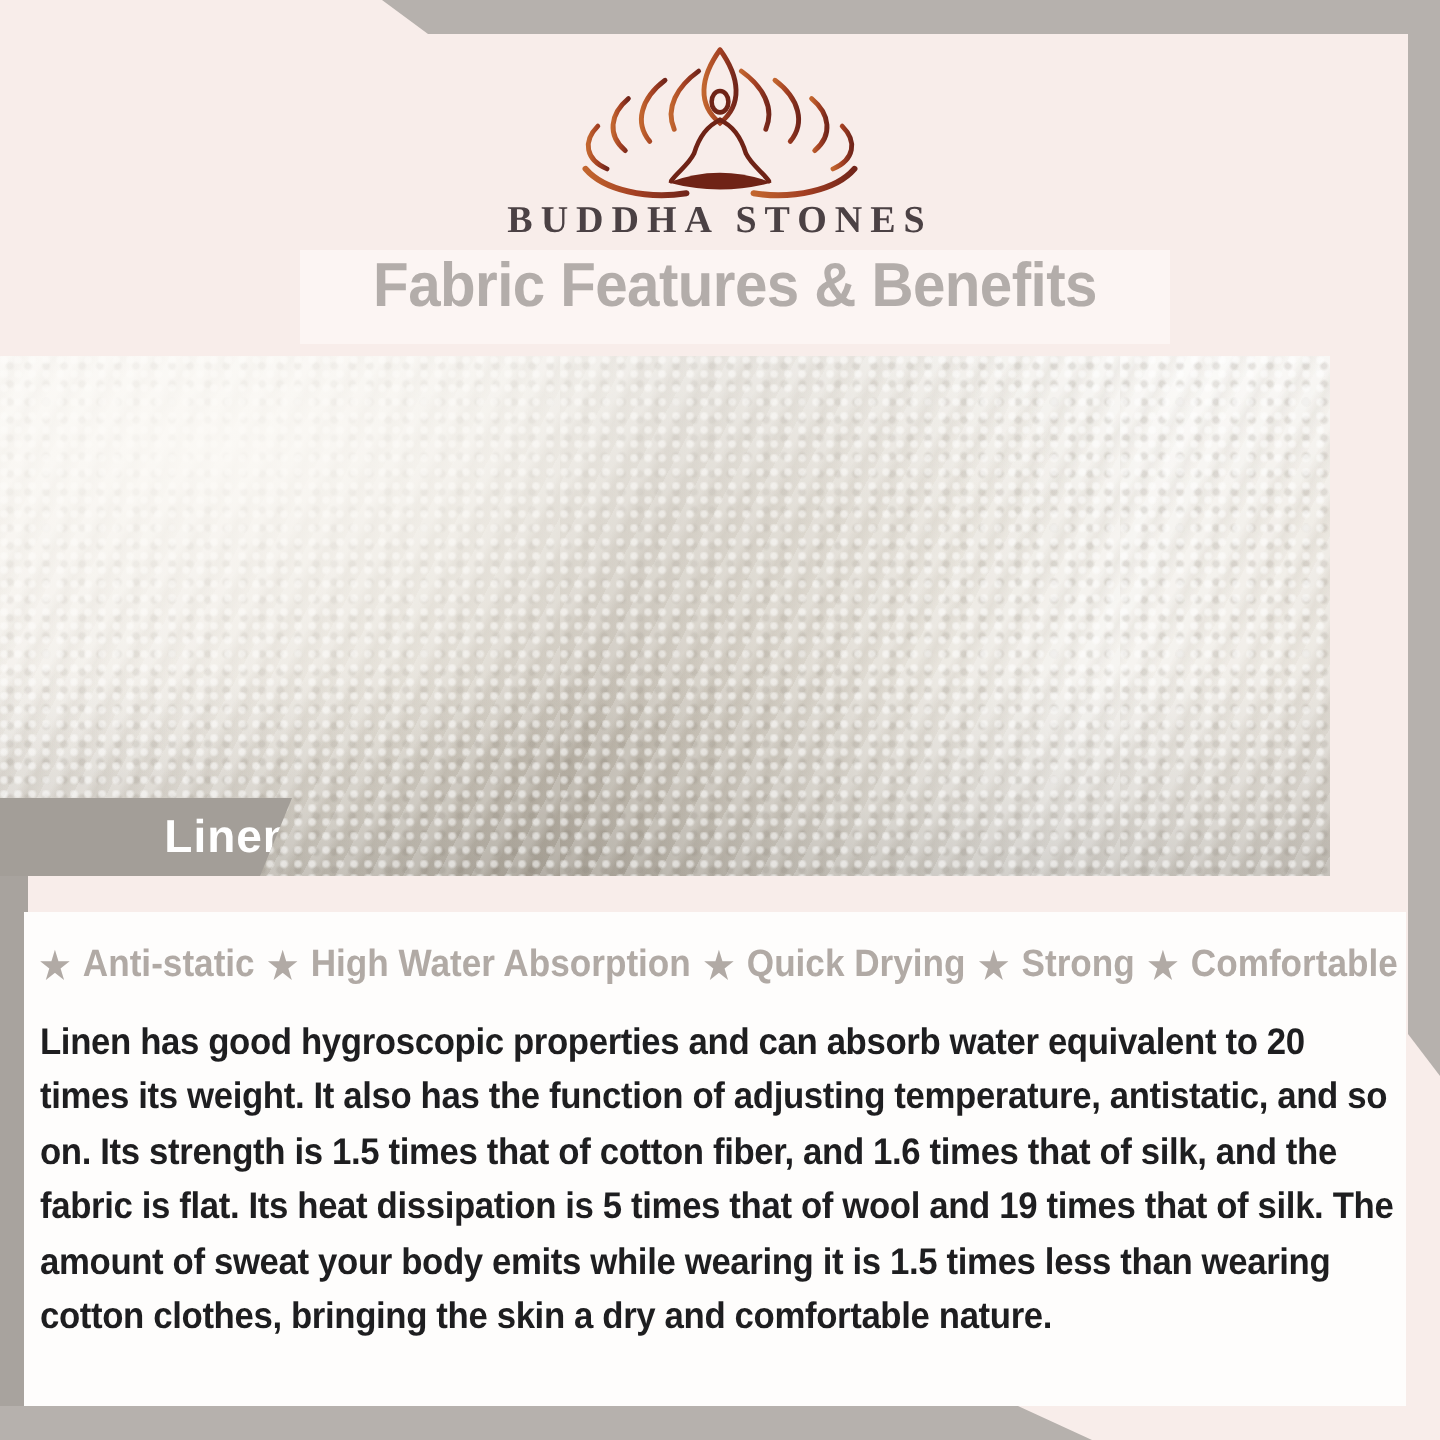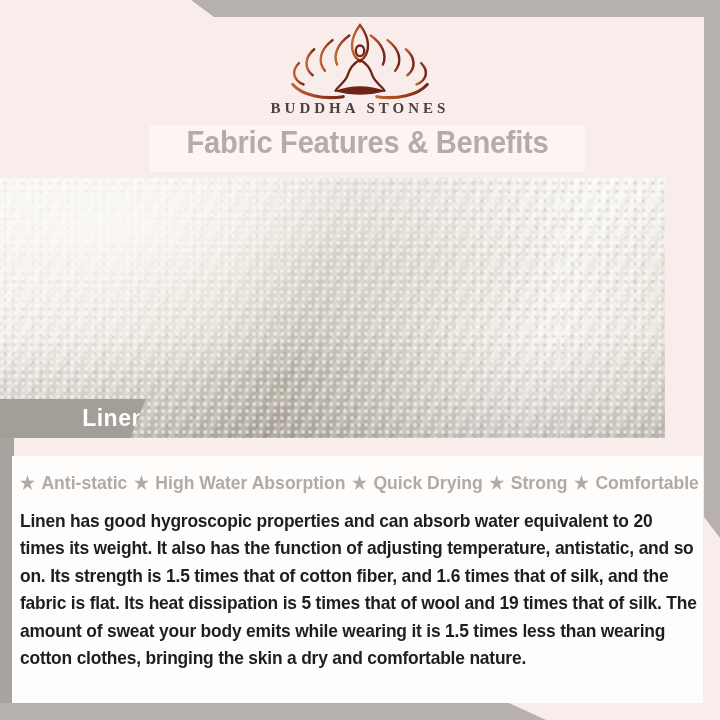--- a/index.html
+++ b/index.html
@@ -20,21 +20,21 @@
   .accent.right{top:0;right:0;width:16px;height:538px;
     clip-path:polygon(0 0,100% 0,100% 100%,0 calc(100% - 21px));}
   .accent.left{top:178px;left:0;width:14px;height:542px;background:var(--strip_gray,#a8a39e);
     clip-path:polygon(0 16px,100% 0,100% 100%,0 100%);}
   .accent.bottom{bottom:0;left:0;width:546px;height:17px;
     clip-path:polygon(0 0,509px 0,546px 17px,0 17px);}
 
   
   .logo{position:absolute;top:20px;left:50%;transform:translateX(-50%);width:168px;height:80px;}
   .brand{position:absolute;top:100px;left:0;width:100%;text-align:center;
-    font-family:"Liberation Serif",serif;font-size:15px;font-weight:600;
+    font-family:"Liberation Serif",serif;font-size:19px;font-weight:600;
     letter-spacing:4px;color:var(--brand_color,#4b4144);}
 
   
   .banner{position:absolute;top:125px;left:150px;width:435px;height:47px;
     background:var(--banner_bg,#fcf5f3);display:flex;align-items:flex-start;justify-content:center;overflow:hidden;}
   .banner .title{font-size:31px;font-weight:700;color:var(--title_gray,#b3adaa);
     white-space:nowrap;transform:scaleX(.94);letter-spacing:-.3px;}
 
   
   .photo{position:absolute;top:178px;left:0;width:665px;height:260px;

